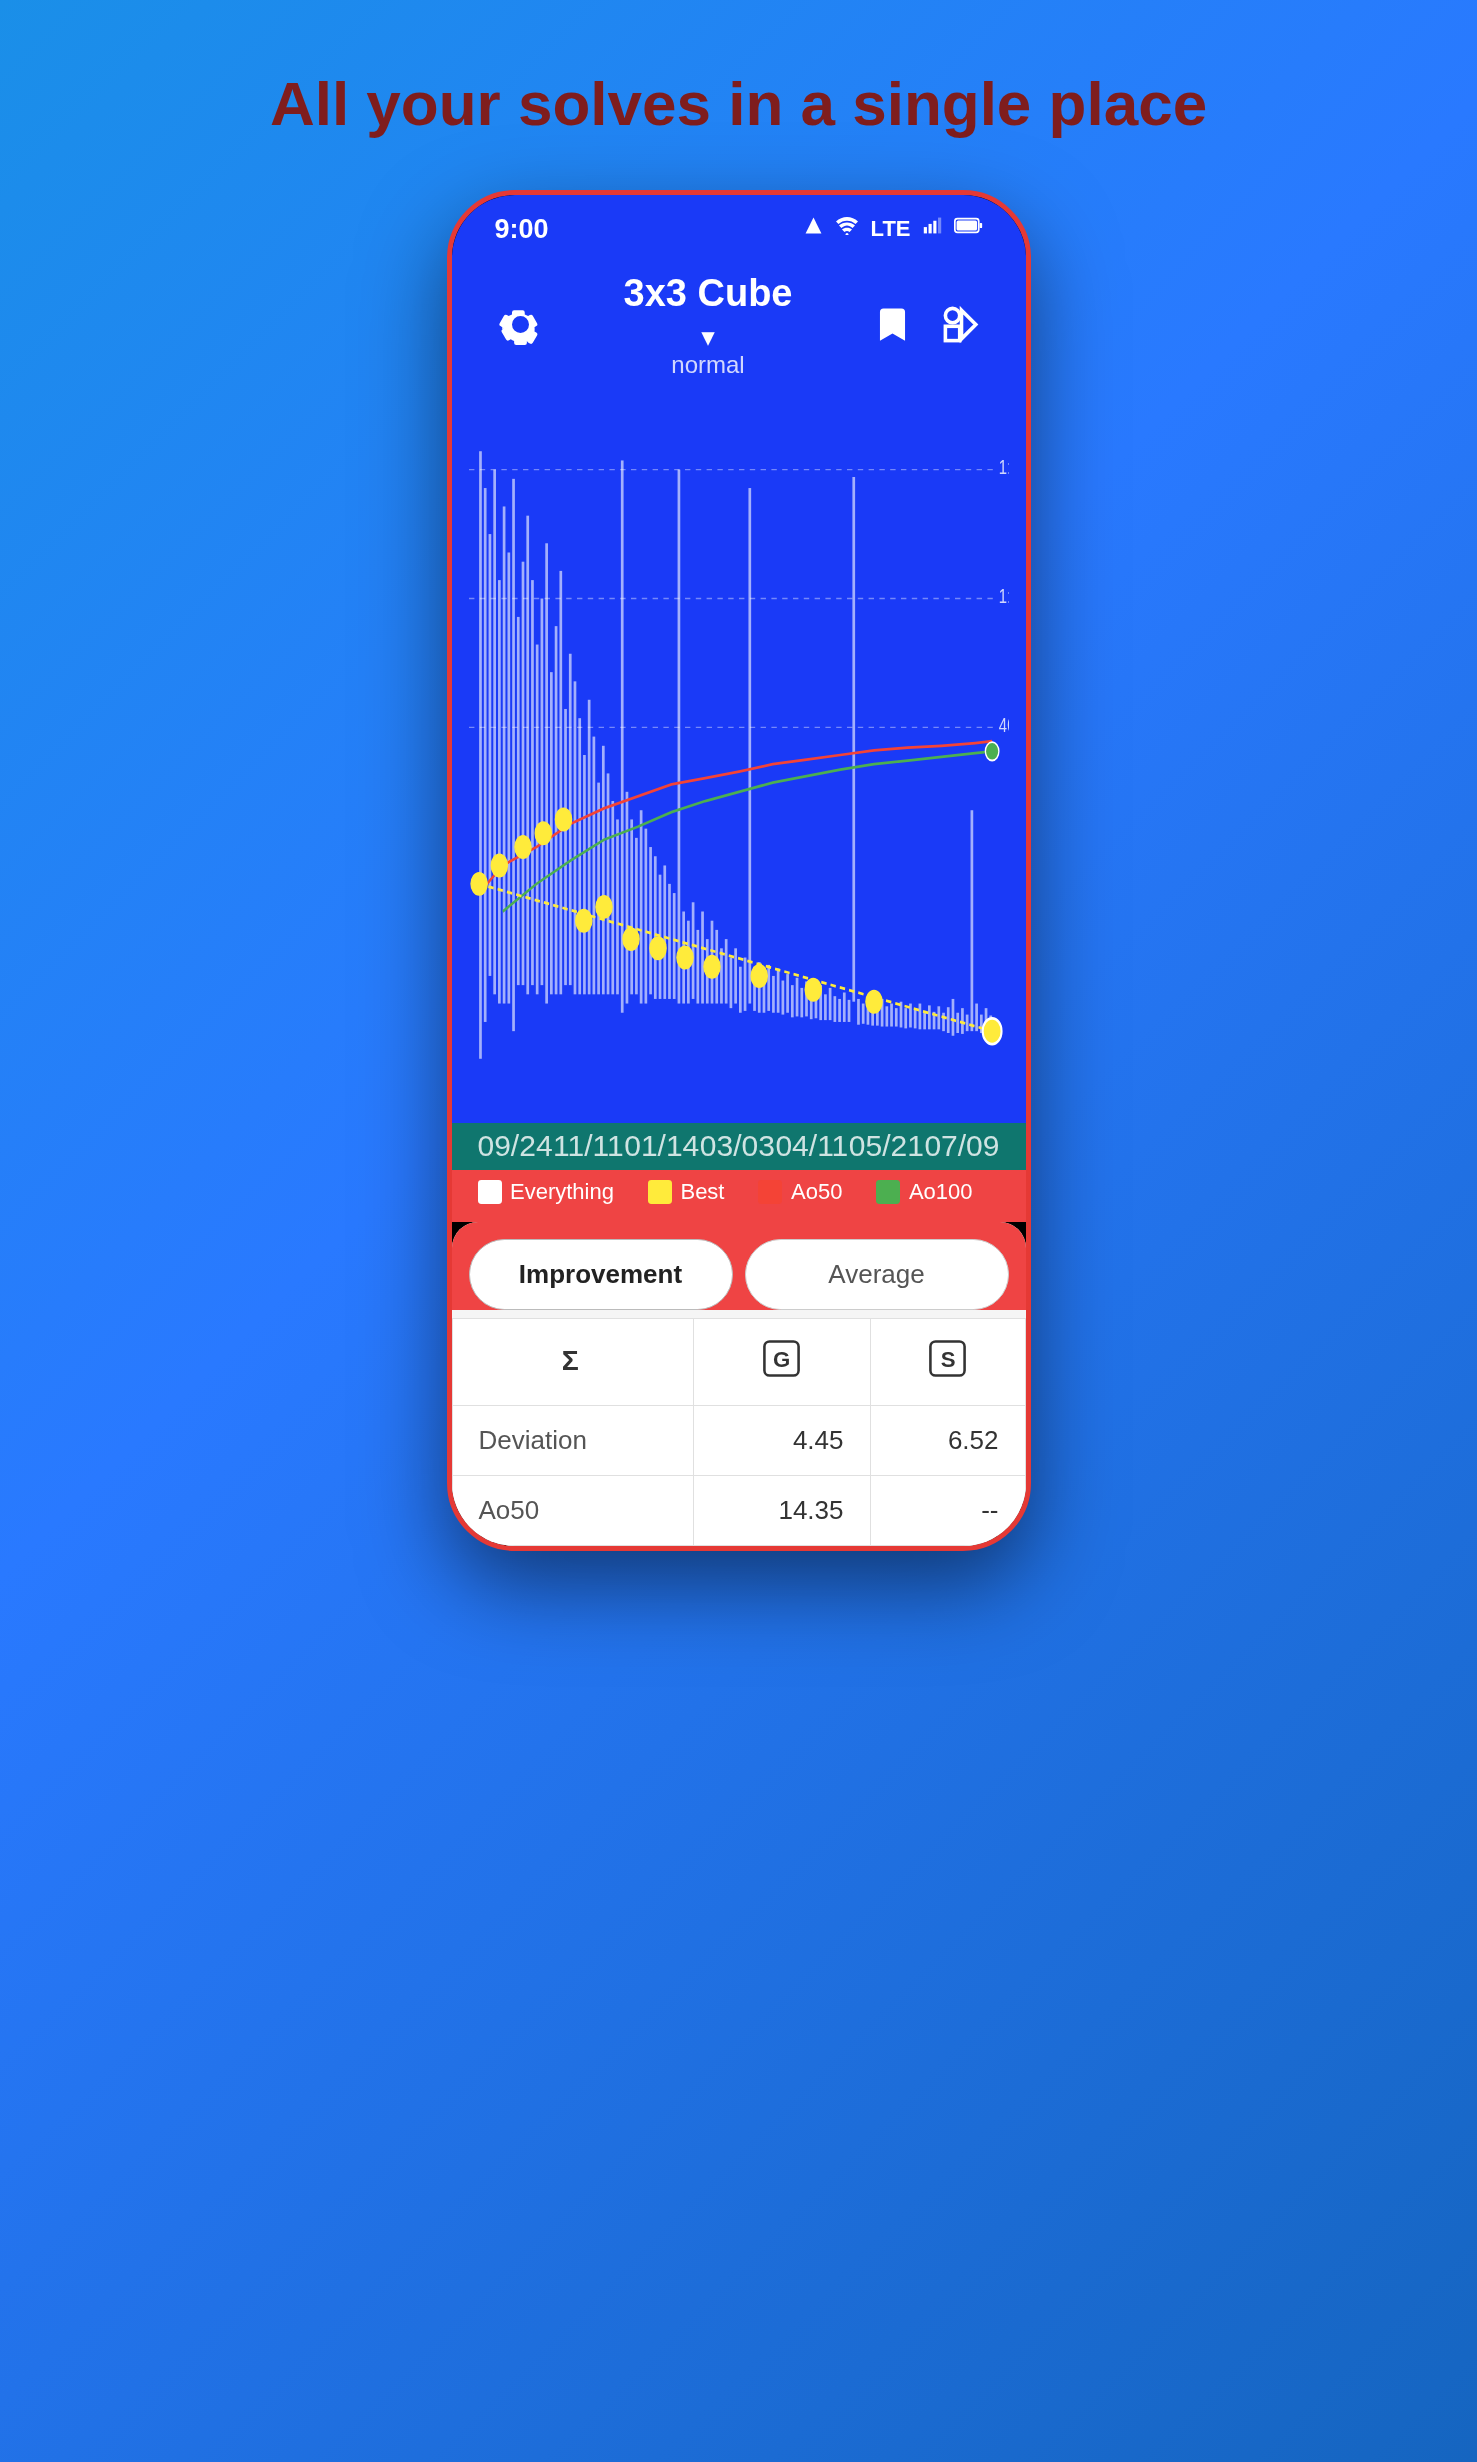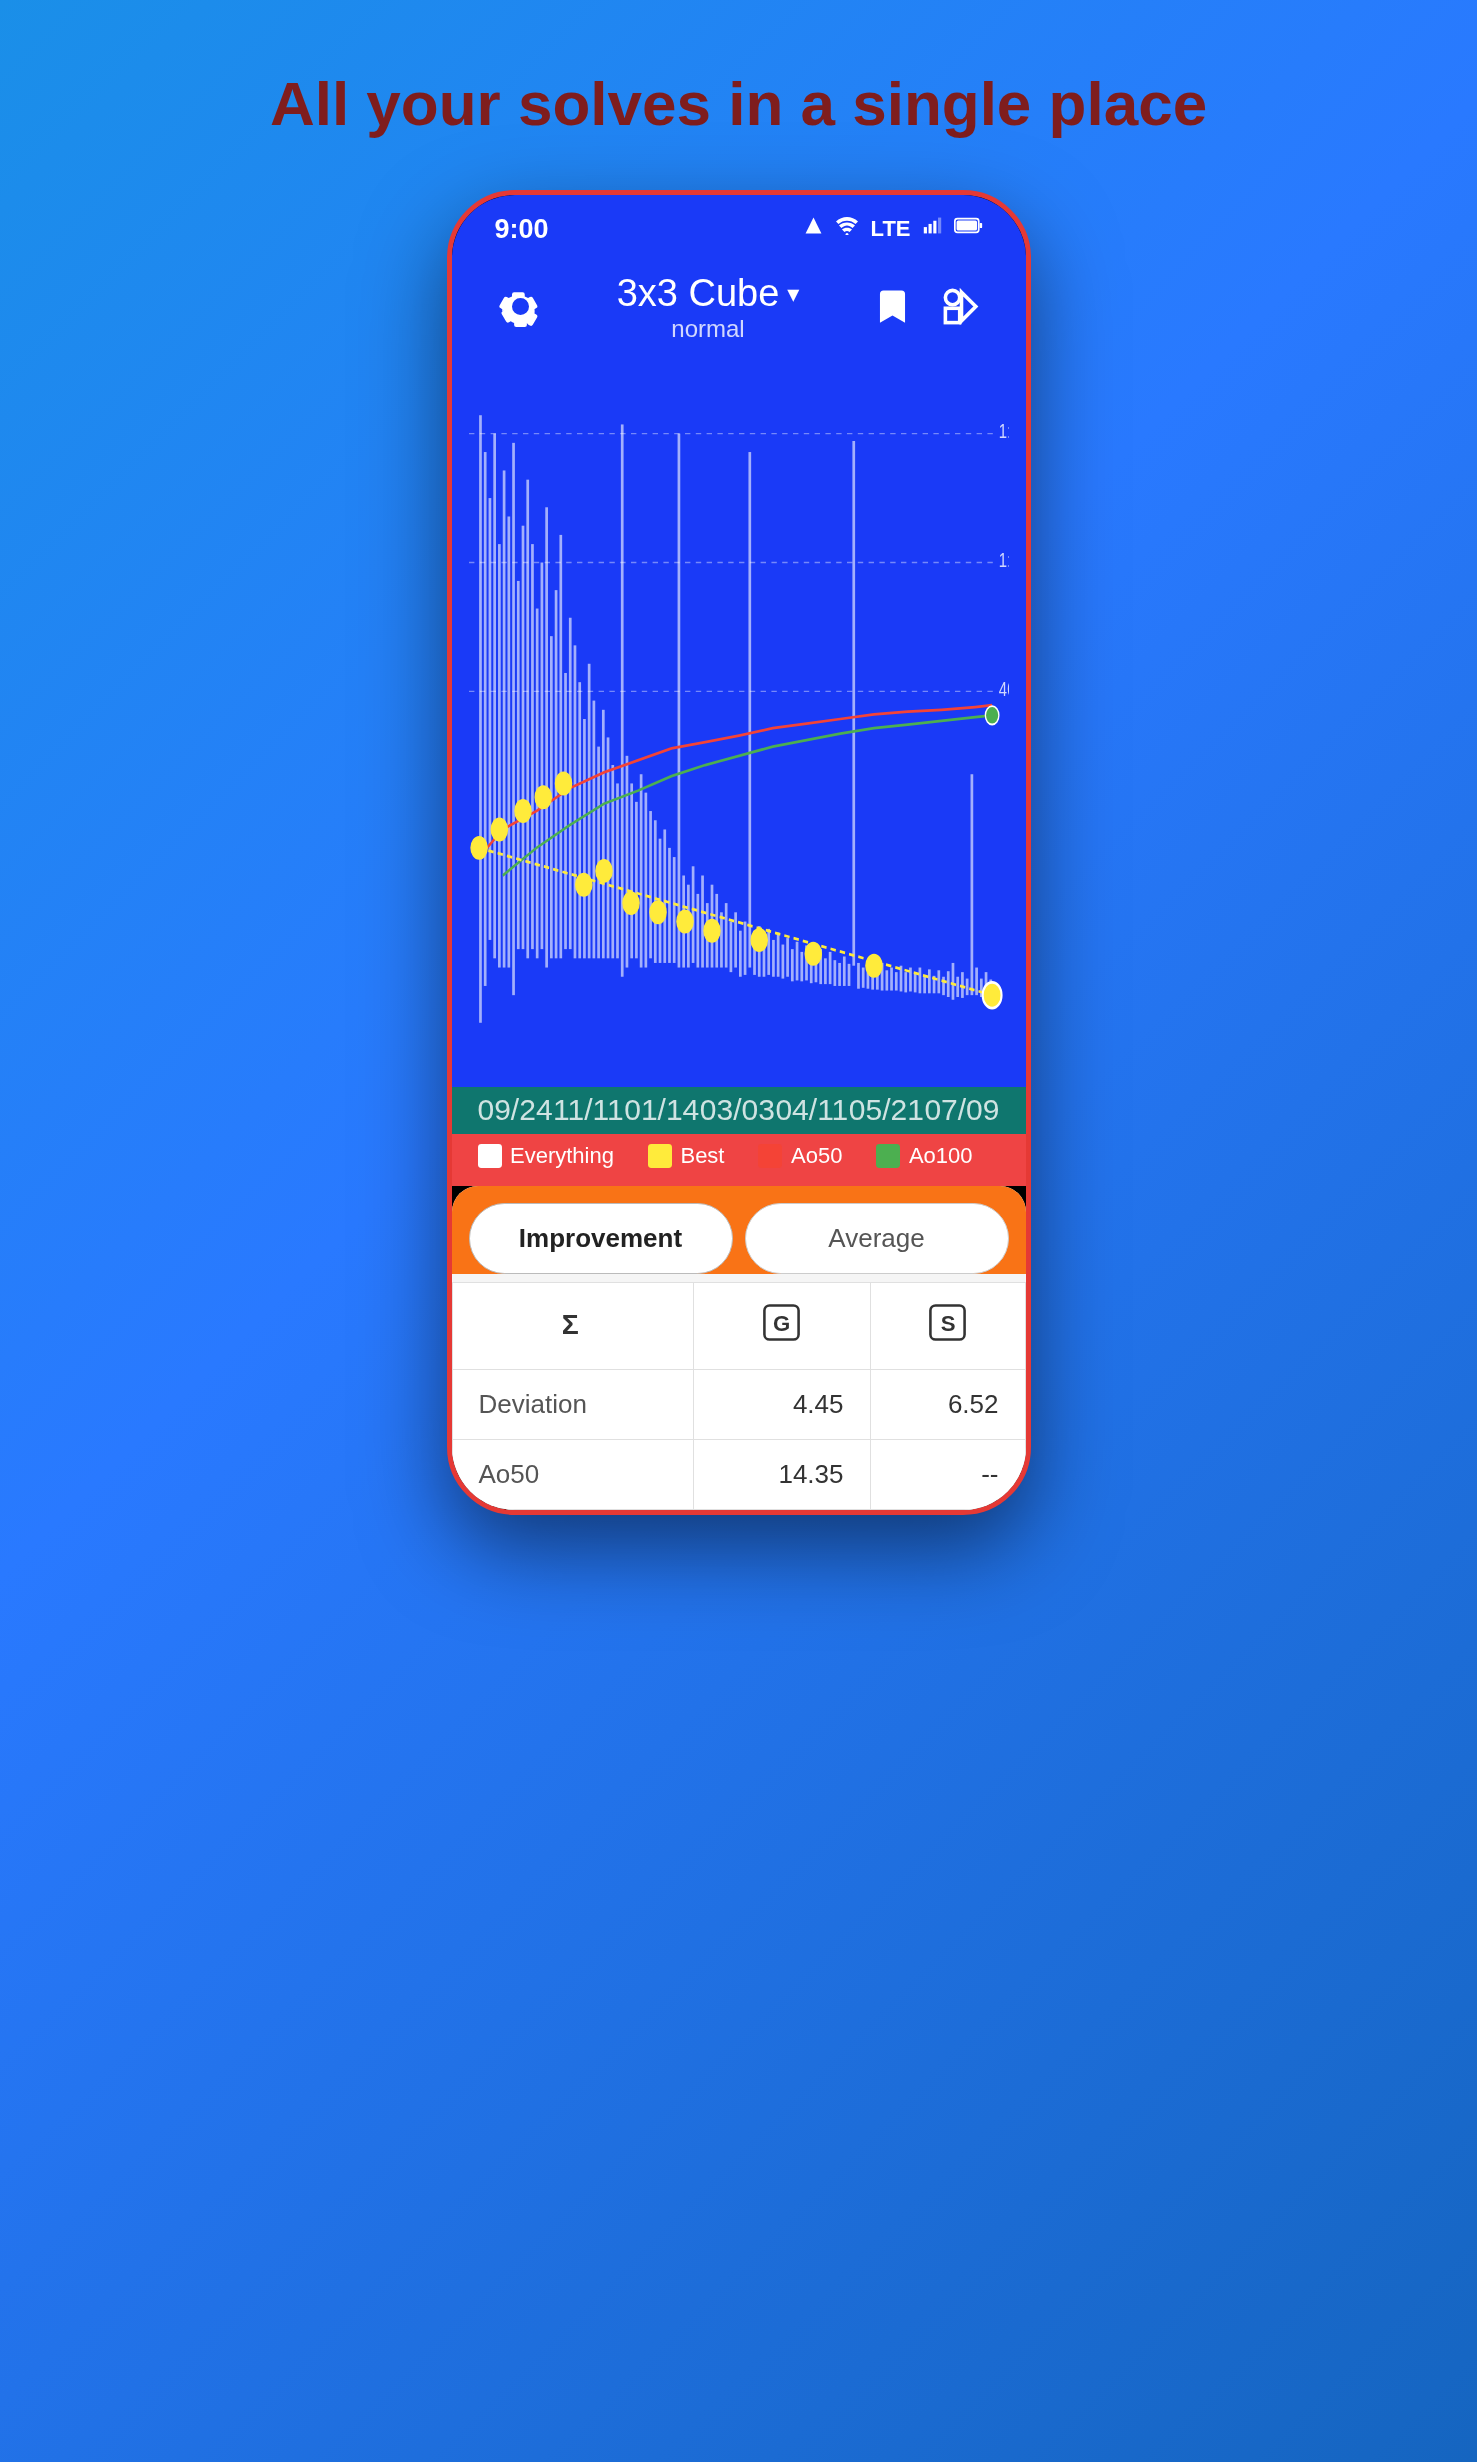--- a/index.html
+++ b/index.html
@@ -67,24 +67,25 @@
 
     .header-title-area {
       display: flex;
       flex-direction: column;
       align-items: center;
     }
 
     .header-title {
       color: white;
       font-size: 38px;
-      font-weight: normal;
+      font-weight: bold;
       display: flex;
       align-items: center;
       gap: 8px;
+      flex-direction: column;
     }
 
     .header-subtitle {
       color: rgba(255,255,255,0.8);
       font-size: 24px;
     }
 
     .header-right {
       display: flex;
       gap: 26px;
@@ -140,21 +141,21 @@
     .bottom-panel {
       background: #f5f5f5;
       border-radius: 26px 26px 0 0;
       overflow: hidden;
     }
 
     .tab-row {
       display: flex;
       padding: 17px 17px 0;
       gap: 12px;
-      background: #f97316;
+      background: #ef4444;
     }
 
     .tab-btn {
       flex: 1;
       padding: 19px 8.5px;
       border-radius: 43px;
       border: 1.7px solid #ccc;
       background: white;
       font-size: 26px;
       color: #555;

